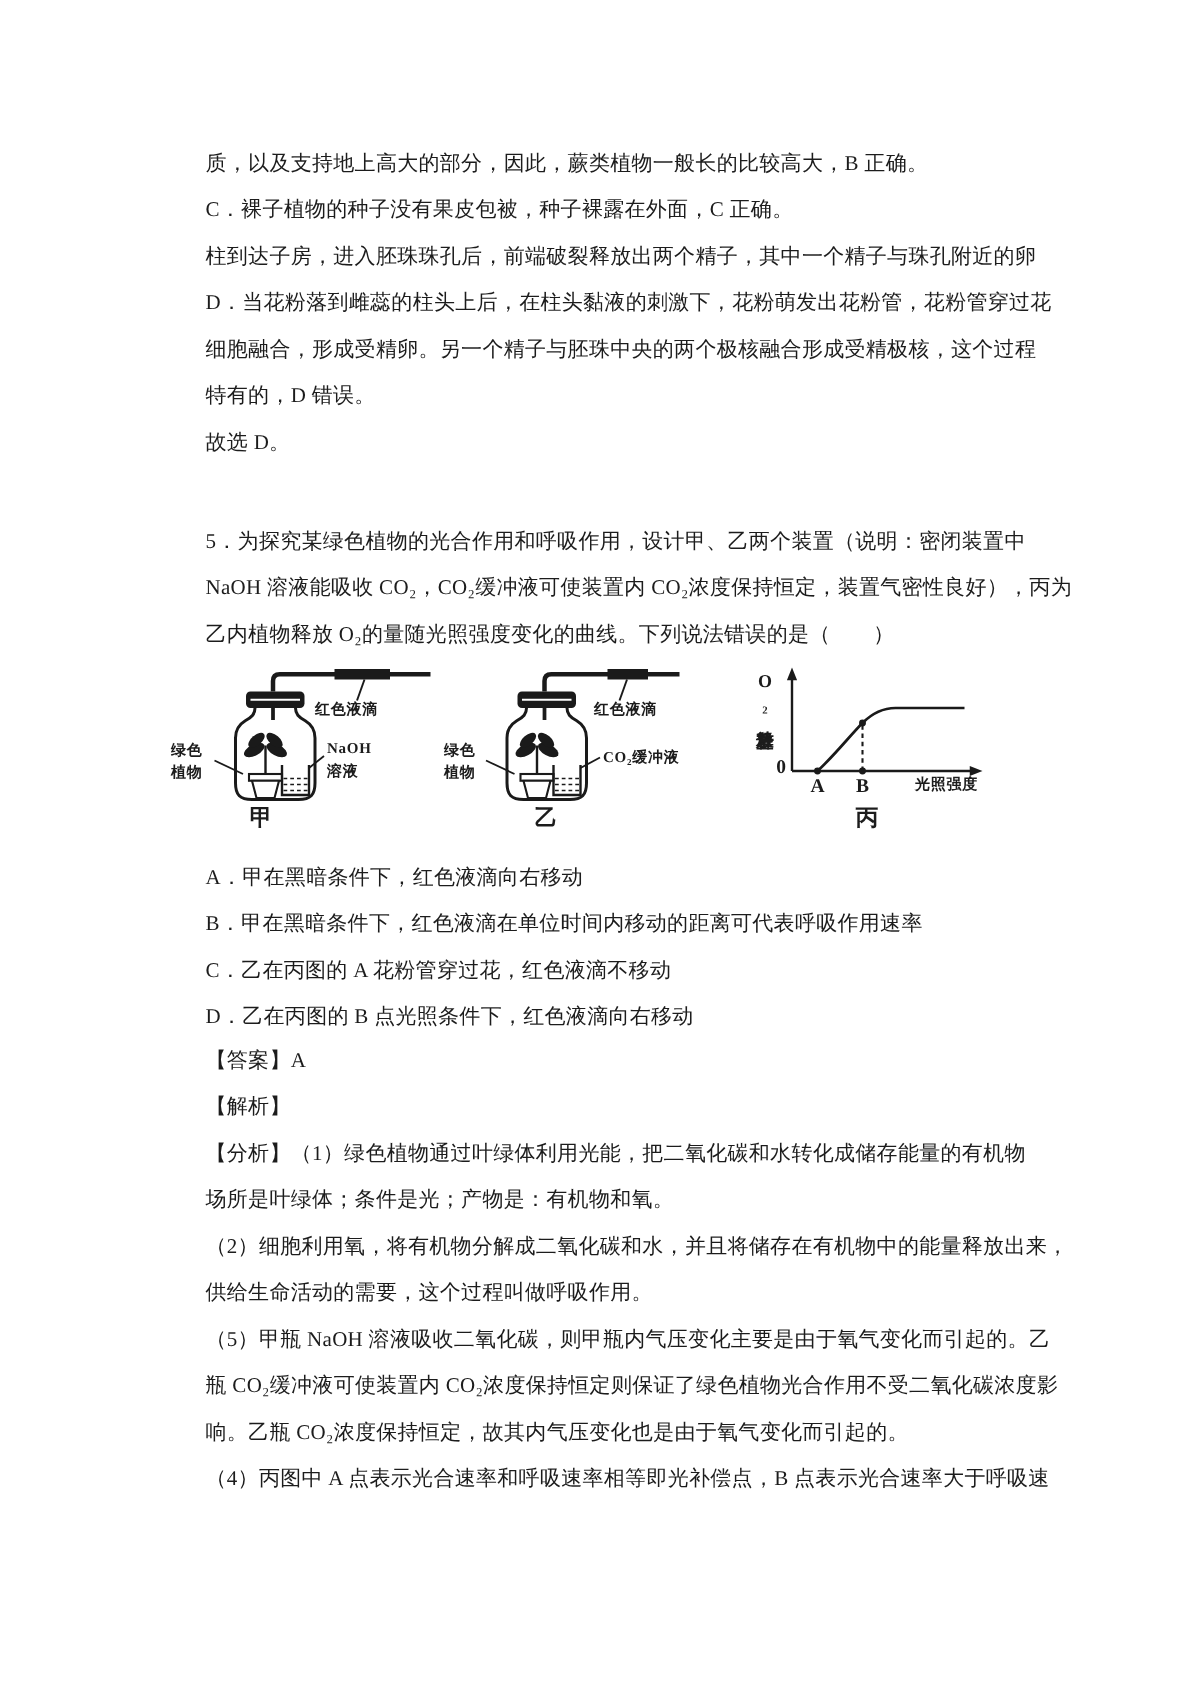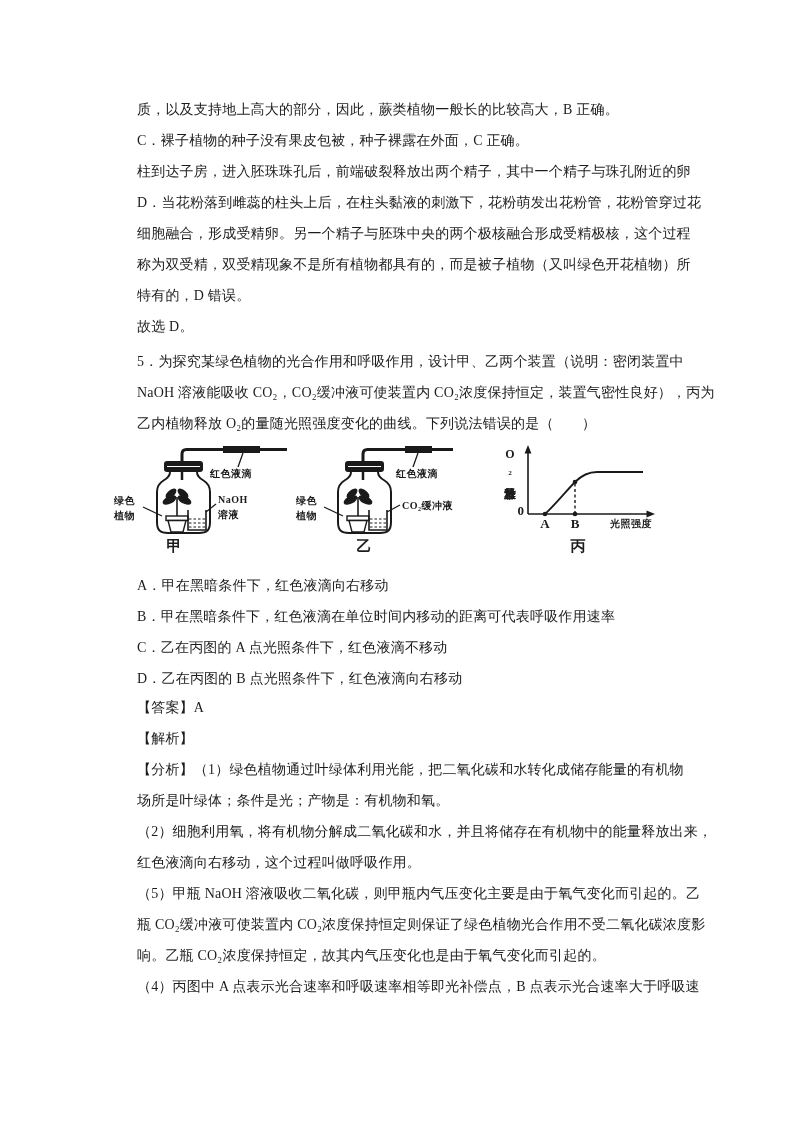--- a/index.html
+++ b/index.html
@@ -43,21 +43,20 @@
 </style>
 </head>
 <body>
 
 <div class="block" style="top:94px">
   <div class="ln">质，以及支持地上高大的部分，因此，蕨类植物一般长的比较高大，B 正确。</div>
   <div class="ln">C．裸子植物的种子没有果皮包被，种子裸露在外面，C 正确。</div>
   <div class="ln">柱到达子房，进入胚珠珠孔后，前端破裂释放出两个精子，其中一个精子与珠孔附近的卵</div>
   <div class="ln">D．当花粉落到雌蕊的柱头上后，在柱头黏液的刺激下，花粉萌发出花粉管，花粉管穿过花</div>
   <div class="ln">细胞融合，形成受精卵。另一个精子与胚珠中央的两个极核融合形成受精极核，这个过程</div>
-  <div class="ln">称为双受精，双受精现象不是所有植物都具有的，而是被子植物（又叫绿色开花植物）所</div>
   <div class="ln">特有的，D 错误。</div>
   <div class="ln">故选 D。</div>
 </div>
 
 <div class="block" style="top:346px">
   <div class="ln">5．为探究某绿色植物的光合作用和呼吸作用，设计甲、乙两个装置（说明：密闭装置中</div>
   <div class="ln">NaOH 溶液能吸收 CO₂，CO₂缓冲液可使装置内 CO₂浓度保持恒定，装置气密性良好），丙为</div>
   <div class="ln">乙内植物释放 O₂的量随光照强度变化的曲线。下列说法错误的是（　　）</div>
 </div>
 
@@ -146,28 +145,28 @@
   <div class="axis-small" style="left:410px;top:64px;width:14px;text-align:right">0</div>
   <div class="axis-small" style="left:437px;top:77px;width:16px;text-align:center">A</div>
   <div class="axis-small" style="left:467px;top:77px;width:16px;text-align:center">B</div>
   <div class="flabel" style="left:510px;top:77px">光照强度</div>
   <div class="fcaption" style="left:458px;top:98px;width:40px">丙</div>
 </div>
 
 <div class="block" style="top:570px">
   <div class="ln">A．甲在黑暗条件下，红色液滴向右移动</div>
   <div class="ln">B．甲在黑暗条件下，红色液滴在单位时间内移动的距离可代表呼吸作用速率</div>
-  <div class="ln">C．乙在丙图的 A 点光照条件下，红色液滴不移动</div>
+  <div class="ln">C．乙在丙图的 A 花粉管穿过花，红色液滴不移动</div>
   <div class="ln">D．乙在丙图的 B 点光照条件下，红色液滴向右移动</div>
 </div>
 
 <div class="block" style="top:692px">
   <div class="ln">【答案】A</div>
   <div class="ln">【解析】</div>
   <div class="ln">【分析】（1）绿色植物通过叶绿体利用光能，把二氧化碳和水转化成储存能量的有机物</div>
   <div class="ln">场所是叶绿体；条件是光；产物是：有机物和氧。</div>
   <div class="ln">（2）细胞利用氧，将有机物分解成二氧化碳和水，并且将储存在有机物中的能量释放出来，</div>
-  <div class="ln">红色液滴向右移动，这个过程叫做呼吸作用。</div>
+  <div class="ln">供给生命活动的需要，这个过程叫做呼吸作用。</div>
   <div class="ln">（5）甲瓶 NaOH 溶液吸收二氧化碳，则甲瓶内气压变化主要是由于氧气变化而引起的。乙</div>
   <div class="ln">瓶 CO₂缓冲液可使装置内 CO₂浓度保持恒定则保证了绿色植物光合作用不受二氧化碳浓度影</div>
   <div class="ln">响。乙瓶 CO₂浓度保持恒定，故其内气压变化也是由于氧气变化而引起的。</div>
   <div class="ln">（4）丙图中 A 点表示光合速率和呼吸速率相等即光补偿点，B 点表示光合速率大于呼吸速</div>
 </div>
 
 </body></html>

